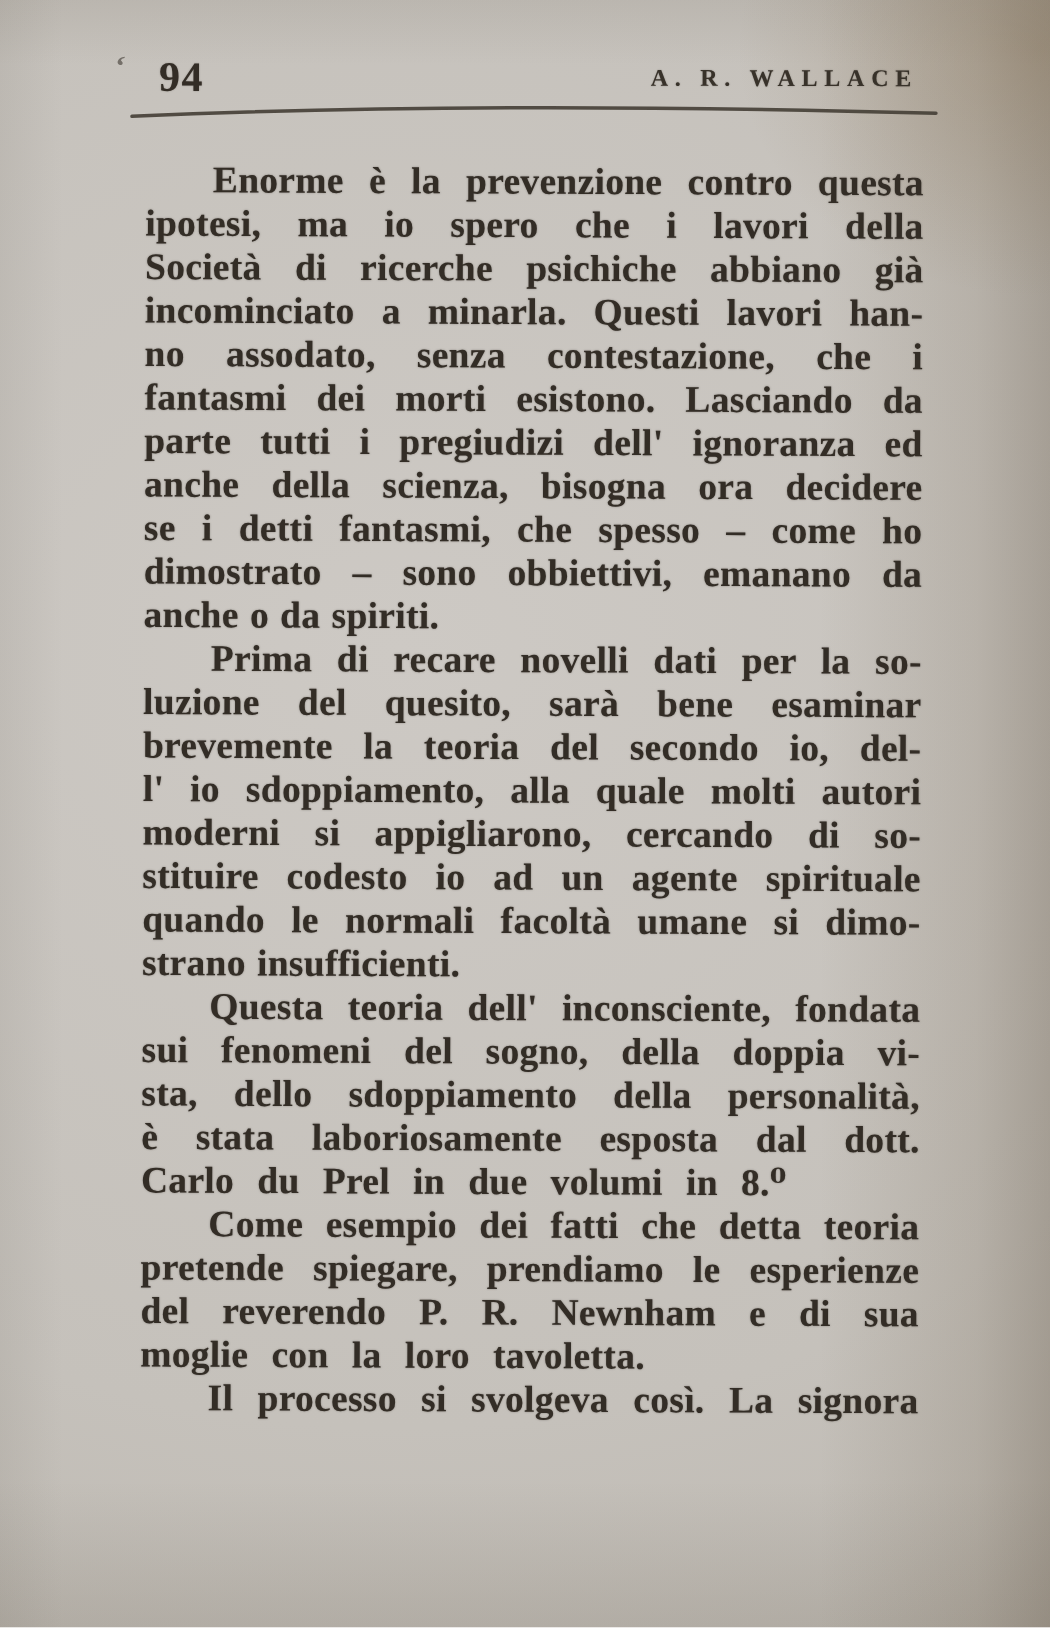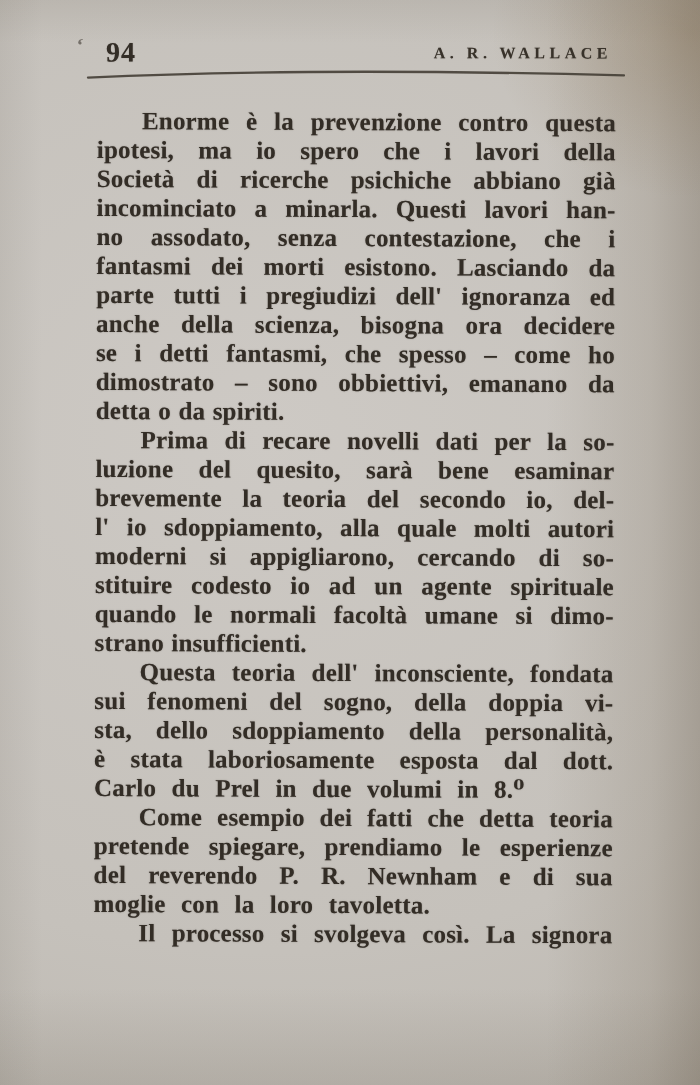--- a/index.html
+++ b/index.html
@@ -127,21 +127,21 @@
       <div class="line indent"><span>Enorme è la prevenzione contro questa</span></div>
       <div class="line"><span>ipotesi, ma io spero che i lavori della</span></div>
       <div class="line"><span>Società di ricerche psichiche abbiano già</span></div>
       <div class="line"><span>incominciato a minarla. Questi lavori han-</span></div>
       <div class="line"><span>no assodato, senza contestazione, che i</span></div>
       <div class="line"><span>fantasmi dei morti esistono. Lasciando da</span></div>
       <div class="line"><span>parte tutti i pregiudizi dell' ignoranza ed</span></div>
       <div class="line"><span>anche della scienza, bisogna ora decidere</span></div>
       <div class="line"><span>se i detti fantasmi, che spesso – come ho</span></div>
       <div class="line"><span>dimostrato – sono obbiettivi, </span><span class="it">emanano da</span></div>
-      <div class="line last"><span class="it">detta o da spiriti</span><span>.</span></div>
+      <div class="line last"><span class="it">anche o da spiriti</span><span>.</span></div>
       <div class="line indent"><span>Prima di recare novelli dati per la so-</span></div>
       <div class="line"><span>luzione del quesito, sarà bene esaminar</span></div>
       <div class="line"><span>brevemente la teoria del </span><span class="it">secondo io</span><span>, del-</span></div>
       <div class="line"><span>l' </span><span class="it">io sdoppiamento</span><span>, alla quale molti autori</span></div>
       <div class="line"><span>moderni si appigliarono, cercando di so-</span></div>
       <div class="line"><span>stituire codesto </span><span class="it">io</span><span> ad un agente spirituale</span></div>
       <div class="line"><span>quando le normali facoltà umane si dimo-</span></div>
       <div class="line last"><span>strano insufficienti.</span></div>
       <div class="line indent"><span>Questa teoria dell' inconsciente, fondata</span></div>
       <div class="line"><span>sui fenomeni del sogno, della doppia vi-</span></div>

